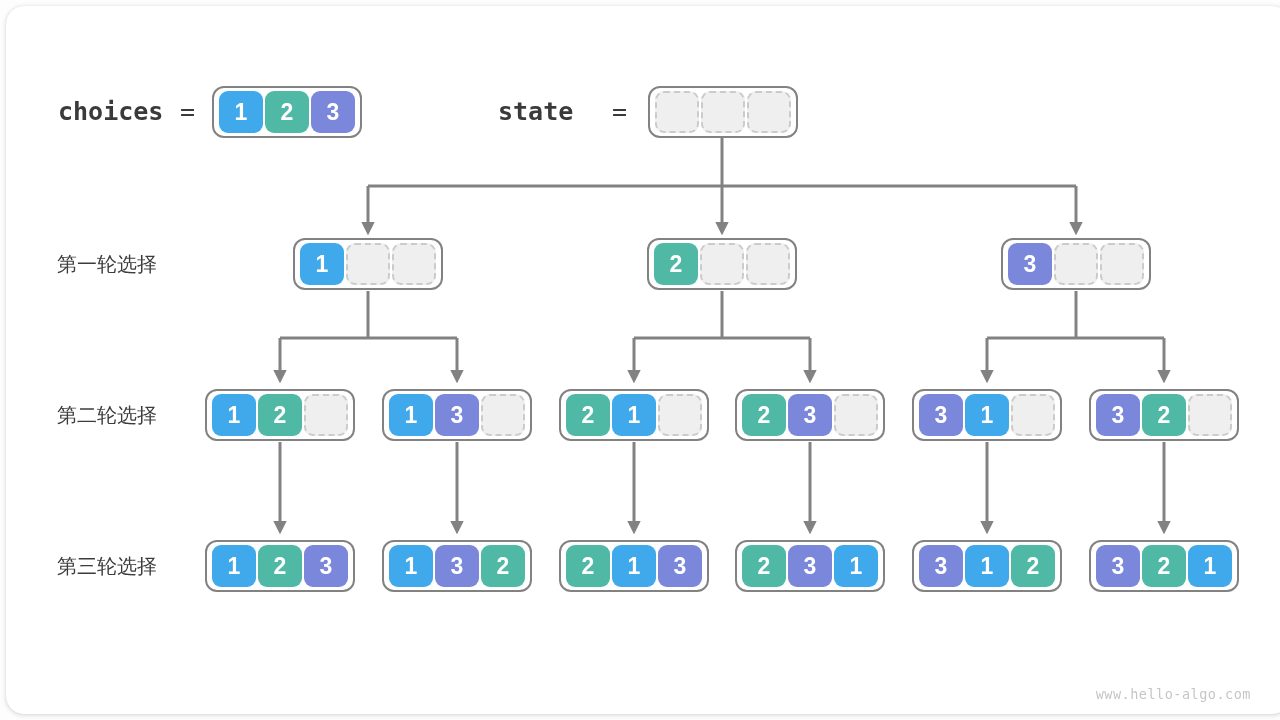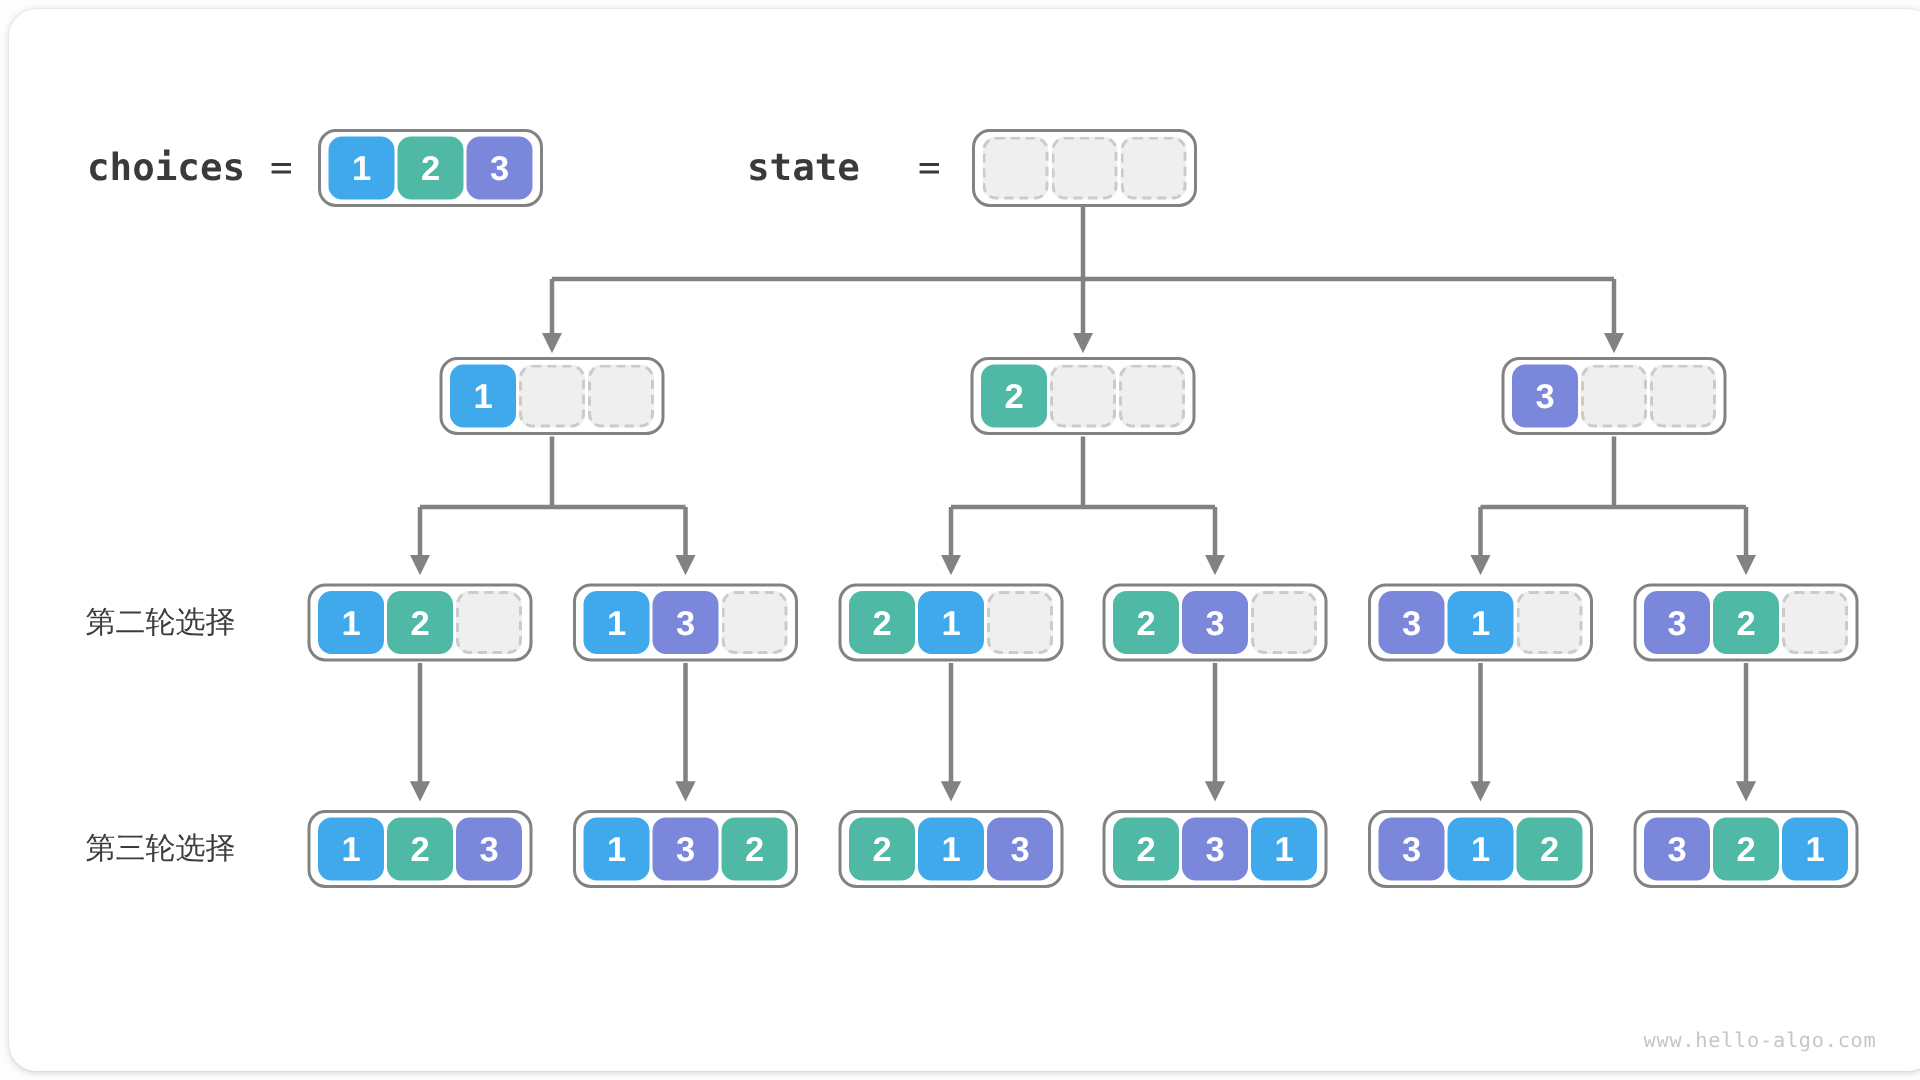--- a/index.html
+++ b/index.html
@@ -84,20 +84,21 @@
     </div>
 
   <span class="mono-label" style="left:498px">state</span>
   <span class="mono-label eq" style="left:612px">=</span>
   <div class="node" style="left:648px;top:86px">
       <div class="cell empty"></div>
       <div class="cell empty"></div>
       <div class="cell empty"></div>
     </div>
 
+  <div class="row-label r1">第一轮选择</div>
   <div class="row-label r3">第三轮选择</div>
   <div class="row-label r2">第二轮选择</div>
 
   <div id="tree-nodes">
       <div class="node" style="left: 293px; top: 238px;">
         <div class="cell" style="background: rgb(63, 169, 236);">1</div>
         <div class="cell empty"></div>
         <div class="cell empty"></div>
       </div>
       <div class="node" style="left: 647px; top: 238px;">

